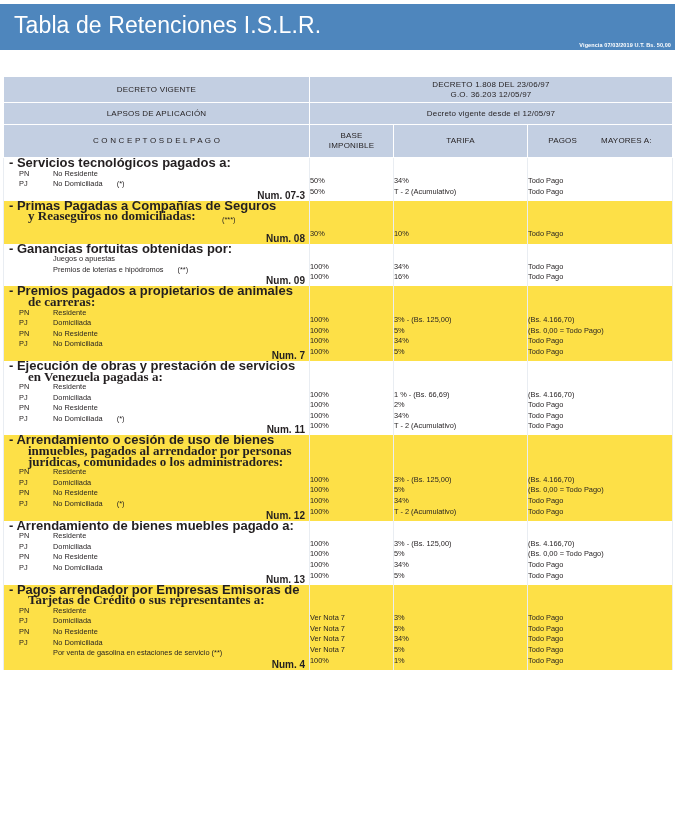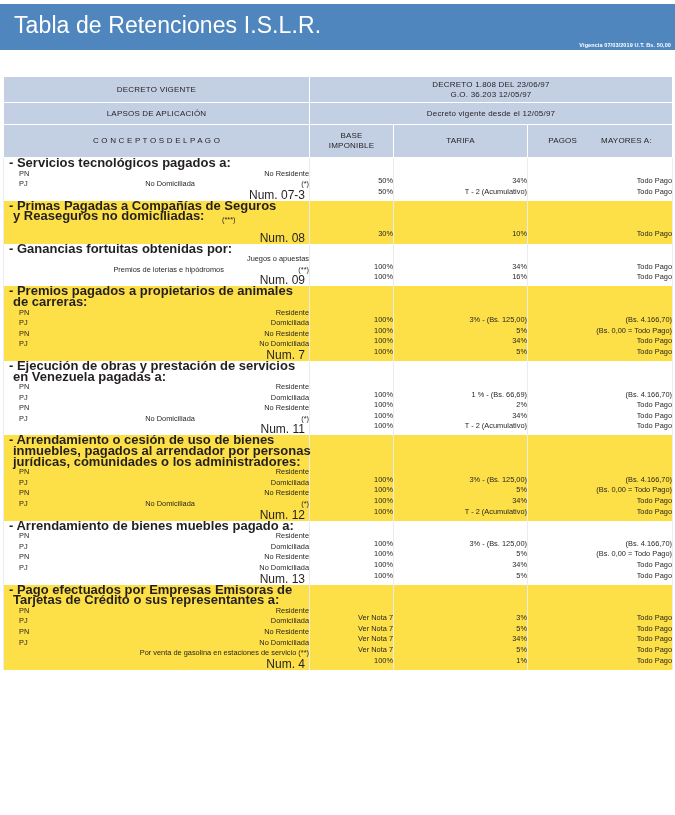--- a/index.html
+++ b/index.html
@@ -85,49 +85,49 @@
     border-left: 1px solid #e9edf2;
     border-right: 1px solid #e9edf2;
     font-size: 7.4px;
     color: #231f20;
     vertical-align: top;
   }
   .grp.alt td { background: #fde047; }
   .grp.plain td { background: #ffffff; }
 
   .c-concepto { padding: 4px 0 3px 0; position: relative; }
-  .c-val      { text-align: right; }
+  .c-val      { text-align: left; }
 
   .title-line {
     font-weight: bold;
     font-size: 13px;
     padding-left: 5px;
     line-height: 10.6px;
     white-space: nowrap;
   }
-  .title-line.ind { padding-left: 9px; }
+  .title-line.ind { padding-left: 24px; font-family: Liberation Serif, serif; }
 
   .sub-row {
     display: flex;
     padding-left: 15px;
     line-height: 10.6px;
     font-size: 7.4px;
     white-space: nowrap;
-    justify-content: space-between;
   }
   .sub-code { width: 16px; flex: 0 0 16px; }
   .sub-text { flex: 0 0 auto; margin-left: 18px; }
   .sub-mark { padding-left: 14px; }
   .sub-mark-far { position: absolute; left: 218px; }
 
   .numlabel {
     text-align: right;
     padding-right: 4px;
-    font-size: 12px;
+    font-size: 10px;
     line-height: 11px;
+    font-weight: bold;
   }
 
   .vline {
     line-height: 10.6px;
     font-size: 7.4px;
     white-space: nowrap;
   }
   .vspacer { display: block; }
 </style>
 </head>
@@ -429,21 +429,21 @@
         <td class="c-val">
           <div class="vspacer" style="height: 14.6px;"></div>
           <div class="vline">(Bs. 4.166,70)</div>
           <div class="vline">(Bs. 0,00 = Todo Pago)</div>
           <div class="vline">Todo Pago</div>
           <div class="vline">Todo Pago</div>
         </td>
       </tr>
       <tr class="grp alt">
         <td class="c-concepto">
-          <div class="title-line">- Pago efectuados por Empresas Emisoras de</div>
+          <div class="title-line">- Pagos arrendador por Empresas Emisoras de</div>
           <div class="title-line ind">Tarjetas de Crédito o sus representantes a:</div>
           <div class="sub-row">
             <span class="sub-code">PN</span>
             <span class="sub-text">Residente</span>
           </div>
           <div class="sub-row">
             <span class="sub-code">PJ</span>
             <span class="sub-text">Domiciliada</span>
           </div>
           <div class="sub-row">

